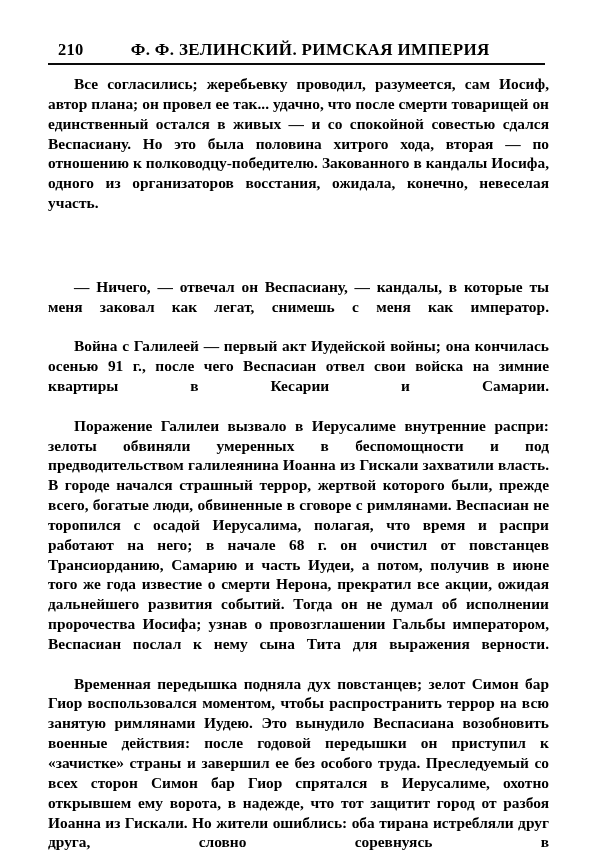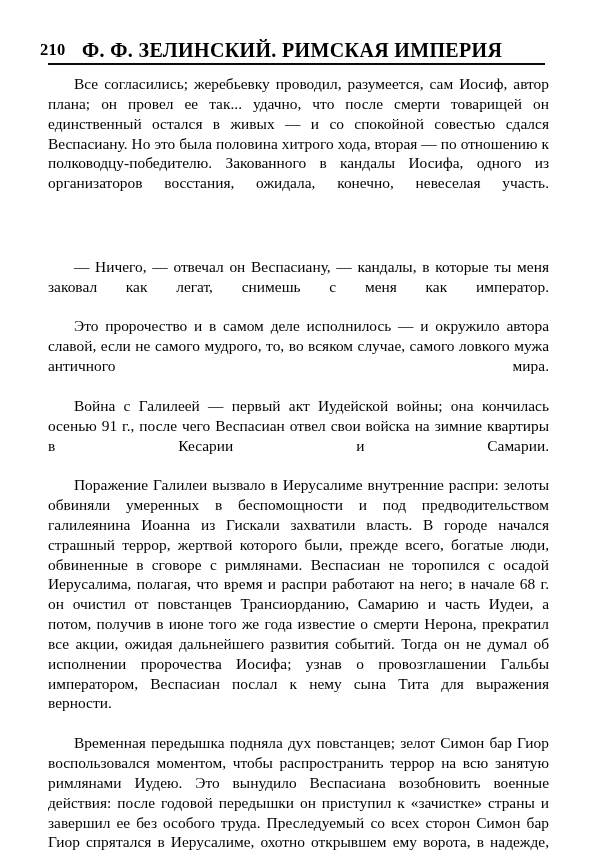--- a/index.html
+++ b/index.html
@@ -21,38 +21,38 @@
     position: relative;
     width: 600px;
     height: 856px;
     background: #ffffff;
     box-sizing: border-box;
   }
 
   
   .running-head {
     position: absolute;
-    left: 40px;
+    left: 58px;
     top: 40px;
     width: 497px;
     height: 22px;
     display: flex;
     align-items: flex-start;
   }
   .folio {
     font-size: 16.5px;
     font-weight: bold;
     letter-spacing: 0.2px;
     line-height: 20px;
     flex: 0 0 auto;
   }
   .head-title {
     flex: 1 1 auto;
     text-align: center;
-    font-size: 20px;
+    font-size: 17px;
     font-weight: bold;
     line-height: 20px;
     letter-spacing: 0.35px;
     padding-right: 18px;
     white-space: nowrap;
   }
   .head-rule {
     position: absolute;
     left: 48px;
     top: 63px;
@@ -65,21 +65,21 @@
   .textblock {
     position: absolute;
     left: 48px;
     top: 74px;
     width: 501px;
   }
 
   p.para {
     margin: 0;
     font-size: 15.4px;
-    font-weight: normal;
+    font-weight: bold;
     line-height: 19.85px;
     text-align: justify;
     text-justify: inter-word;
     letter-spacing: 0.01px;
     word-spacing: 0.1px;
     text-indent: 26px;
     hyphens: manual;
   }
   p.para.dialogue {
     text-indent: 26px;
@@ -100,19 +100,18 @@
   <div class="running-head">
     <span class="folio">210</span>
     <span class="head-title">Ф. Ф. ЗЕЛИНСКИЙ. РИМСКАЯ ИМПЕРИЯ</span>
   </div>
 
   <div class="head-rule"></div>
 
   <div class="textblock">
     <p class="para">Все согласились; жеребьевку проводил, разумеется, сам Иосиф, автор плана; он провел ее так... удачно, что после смерти товарищей он единственный остался в живых — и со спокойной совестью сдался Веспасиану. Но это была половина хитрого хода, вторая — по отношению к полководцу-победителю. Закованного в кандалы Иосифа, одного из организаторов восстания, ожидала, конечно, невеселая участь.</p>
     <p class="para dialogue">— Ничего, — отвечал он Веспасиану, — кандалы, в которые ты меня заковал как легат, снимешь с меня как император.</p>
-    <p class="para">Это пророчество и в самом деле исполнилось — и окружило автора славой, если не самого мудрого, то, во всяком случае, самого ловкого мужа античного мира.</p>
     <p class="para">Война с Галилеей — первый акт Иудейской войны; она кончилась осенью 91 г., после чего Веспасиан отвел свои войска на зимние квартиры в Кесарии и Самарии.</p>
     <p class="para">Поражение Галилеи вызвало в Иерусалиме внутренние распри: зелоты обвиняли умеренных в беспомощности и под предводительством галилеянина Иоанна из Гискали захватили власть. В городе начался страшный террор, жертвой которого были, прежде всего, богатые люди, обвиненные в сговоре с римлянами. Веспасиан не торопился с осадой Иерусалима, полагая, что время и распри работают на него; в начале 68 г. он очистил от повстанцев Трансиорданию, Самарию и часть Иудеи, а потом, получив в июне того же года известие о смерти Нерона, прекратил все акции, ожидая дальнейшего развития событий. Тогда он не думал об исполнении пророчества Иосифа; узнав о провозглашении Гальбы императором, Веспасиан послал к нему сына Тита для выражения верности.</p>
     <p class="para">Временная передышка подняла дух повстанцев; зелот Симон бар Гиор воспользовался моментом, чтобы распространить террор на всю занятую римлянами Иудею. Это вынудило Веспасиана возобновить военные действия: после годовой передышки он приступил к «зачистке» страны и завершил ее без особого труда. Преследуемый со всех сторон Симон бар Гиор спрятался в Иерусалиме, охотно открывшем ему ворота, в надежде, что тот защитит город от разбоя Иоанна из Гискали. Но жители ошиблись: оба тирана истребляли друг друга, словно соревнуясь в</p>
   </div>
 
 </div>
 
 </body></html>

